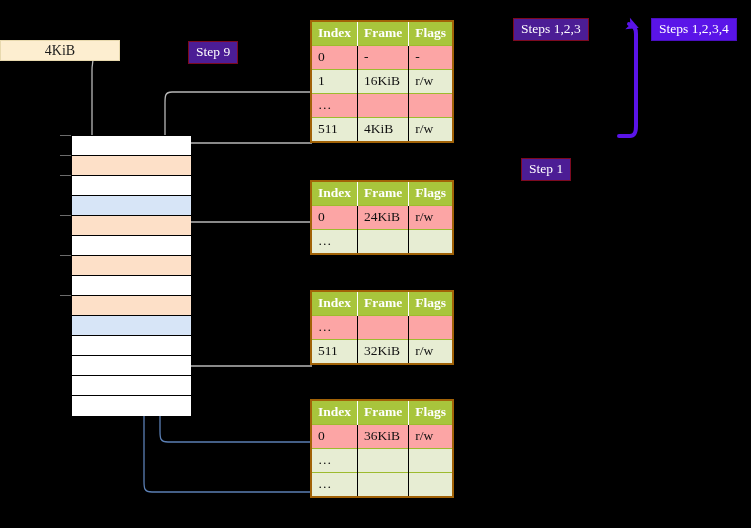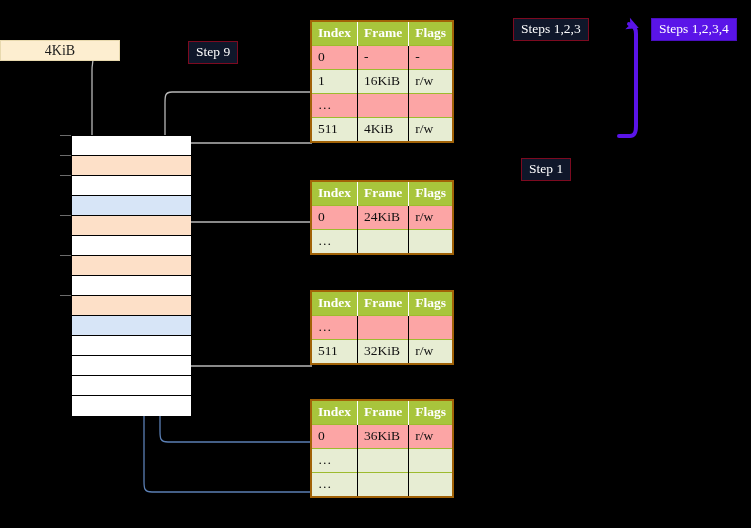--- a/index.html
+++ b/index.html
@@ -42,21 +42,21 @@
     position: absolute;
     color: #ffffff;
     font-size: 13.5px;
     line-height: 18px;
     padding: 1px 7px 2px 7px;
     box-sizing: border-box;
     white-space: nowrap;
     text-align: center;
   }
   .badge-red {
-    background: #0f172a;
+    background: #4c1d95;
     border: 1px solid #7d0a20;
   }
   .badge-blue {
     background: #5a14e8;
     border: 1px solid #4a0fc0;
   }
   
   #memcol {
     position: absolute;
     left: 71px;

